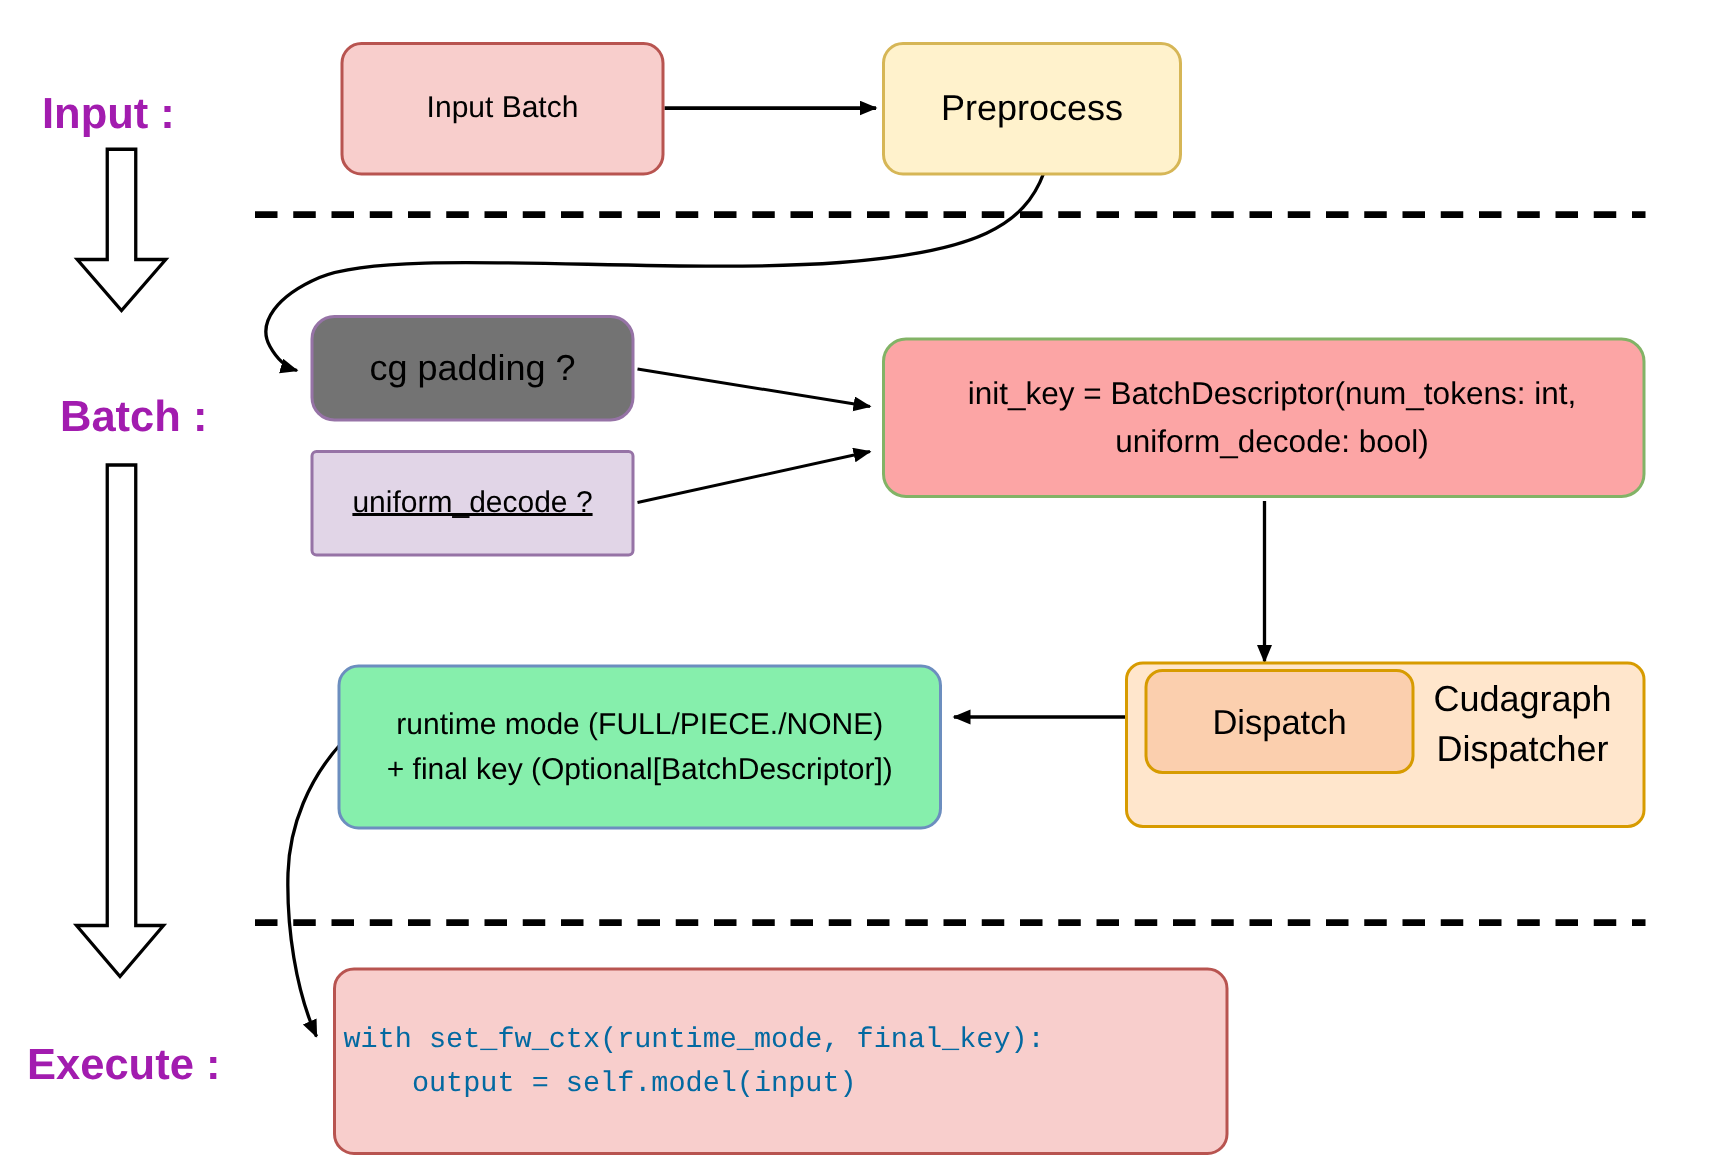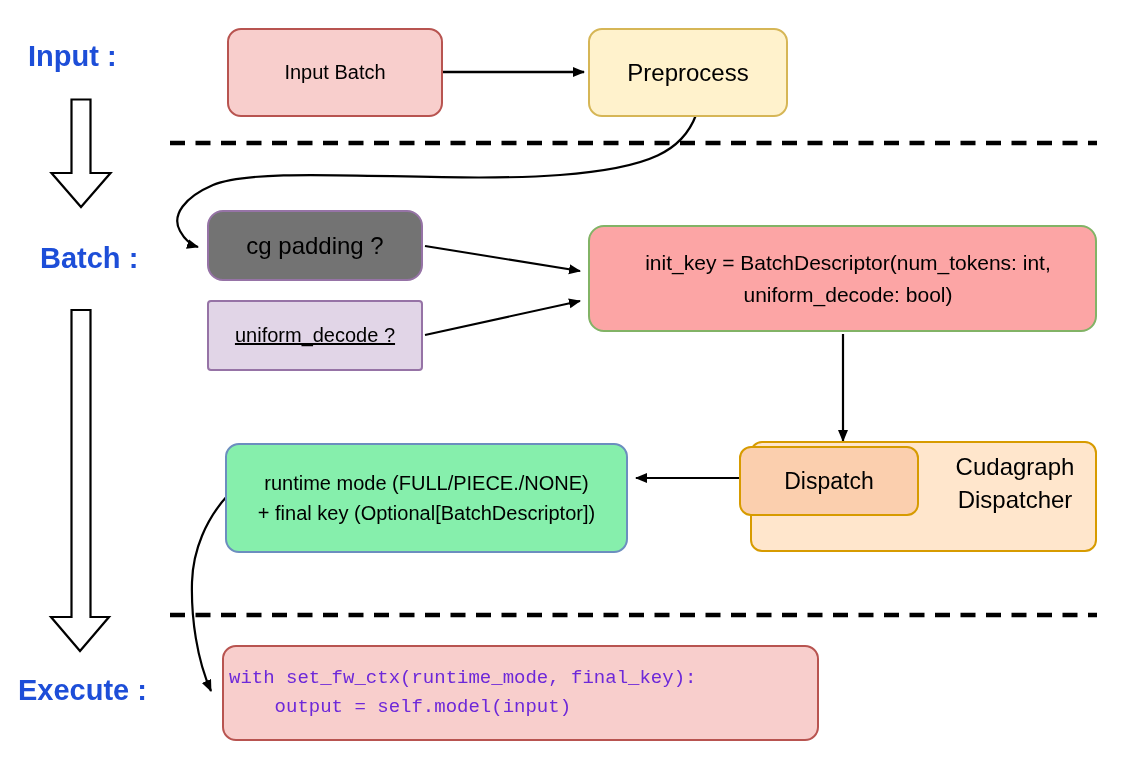--- a/index.html
+++ b/index.html
@@ -9,22 +9,23 @@
     background:#ffffff;
     overflow:hidden;
     font-family:"Liberation Sans", sans-serif;
     color:#000;
   }
   svg.wires{position:absolute;left:0;top:0;width:1142px;height:770px;}
   .stage-label{
     position:absolute;
     font-weight:700;
     font-size:29px;
-    color:#1d4ed8;
+    color:#a21caf;
     white-space:nowrap;
+    margin-top:20px;
   }
   .node{
     position:absolute;
     box-sizing:border-box;
     border:2px solid #000;
     border-radius:14px;
     display:flex;
     flex-direction:column;
     align-items:center;
     justify-content:center;
@@ -33,26 +34,26 @@
     white-space:nowrap;
   }
   .node .ln{display:block;}
   
   #n-input-batch{left:227px;top:28px;width:216px;height:89px;background:#f8cecc;border-color:#b85450;font-size:20px;}
   #n-preprocess{left:588px;top:28px;width:200px;height:89px;background:#fff2cc;border-color:#d6b656;font-size:24px;}
   #n-cg-padding{left:207px;top:210px;width:216px;height:71px;background:#737373;border-color:#9673a6;font-size:24px;border-radius:16px;}
   #n-uniform-decode{left:207px;top:300px;width:216px;height:71px;background:#e1d5e7;border-color:#9673a6;font-size:20px;border-radius:4px;text-decoration:underline;}
   #n-init-key{left:588px;top:225px;width:509px;height:107px;background:#fca5a5;border-color:#82b366;font-size:21px;line-height:32px;border-radius:16px;padding-left:11px;}
   #n-cudagraph-outer{left:750px;top:441px;width:347px;height:111px;background:#ffe6cc;border-color:#d79b00;border-radius:12px;}
-  #n-dispatch{left:739px;top:446px;width:180px;height:70px;background:#fbcfae;border-color:#d79b00;font-size:23px;border-radius:12px;}
+  #n-dispatch{left:763px;top:446px;width:180px;height:70px;background:#fbcfae;border-color:#d79b00;font-size:23px;border-radius:12px;}
   #n-cudagraph-label{left:933px;top:441px;width:164px;height:84px;border:none;background:transparent;font-size:24px;line-height:33px;}
   #n-runtime-mode{left:225px;top:443px;width:403px;height:110px;background:#86efac;border-color:#6c8ebf;font-size:20px;line-height:30px;}
-  #n-execute-code{left:222px;top:645px;width:597px;height:96px;background:#f8cecc;border-color:#b85450;
+  #n-execute-code{left:222px;top:645px;width:597px;height:125px;background:#f8cecc;border-color:#b85450;
     font-family:"Liberation Mono","DejaVu Sans Mono",monospace;font-size:19px;line-height:29px;
-    align-items:flex-start;padding-left:5px;white-space:pre;text-align:left;color:#6d28d9;}
+    align-items:flex-start;padding-left:5px;white-space:pre;text-align:left;color:#0369a1;}
 </style>
 </head>
 <body>
 
 <div id="canvas">
 
   <svg class="wires" viewBox="0 0 1142 770">
     <defs>
       <marker id="arrow" markerUnits="userSpaceOnUse" markerWidth="14" markerHeight="11" refX="11" refY="5" orient="auto">
         <path d="M0,0 L12,5 L0,10 z" fill="#000"></path>

